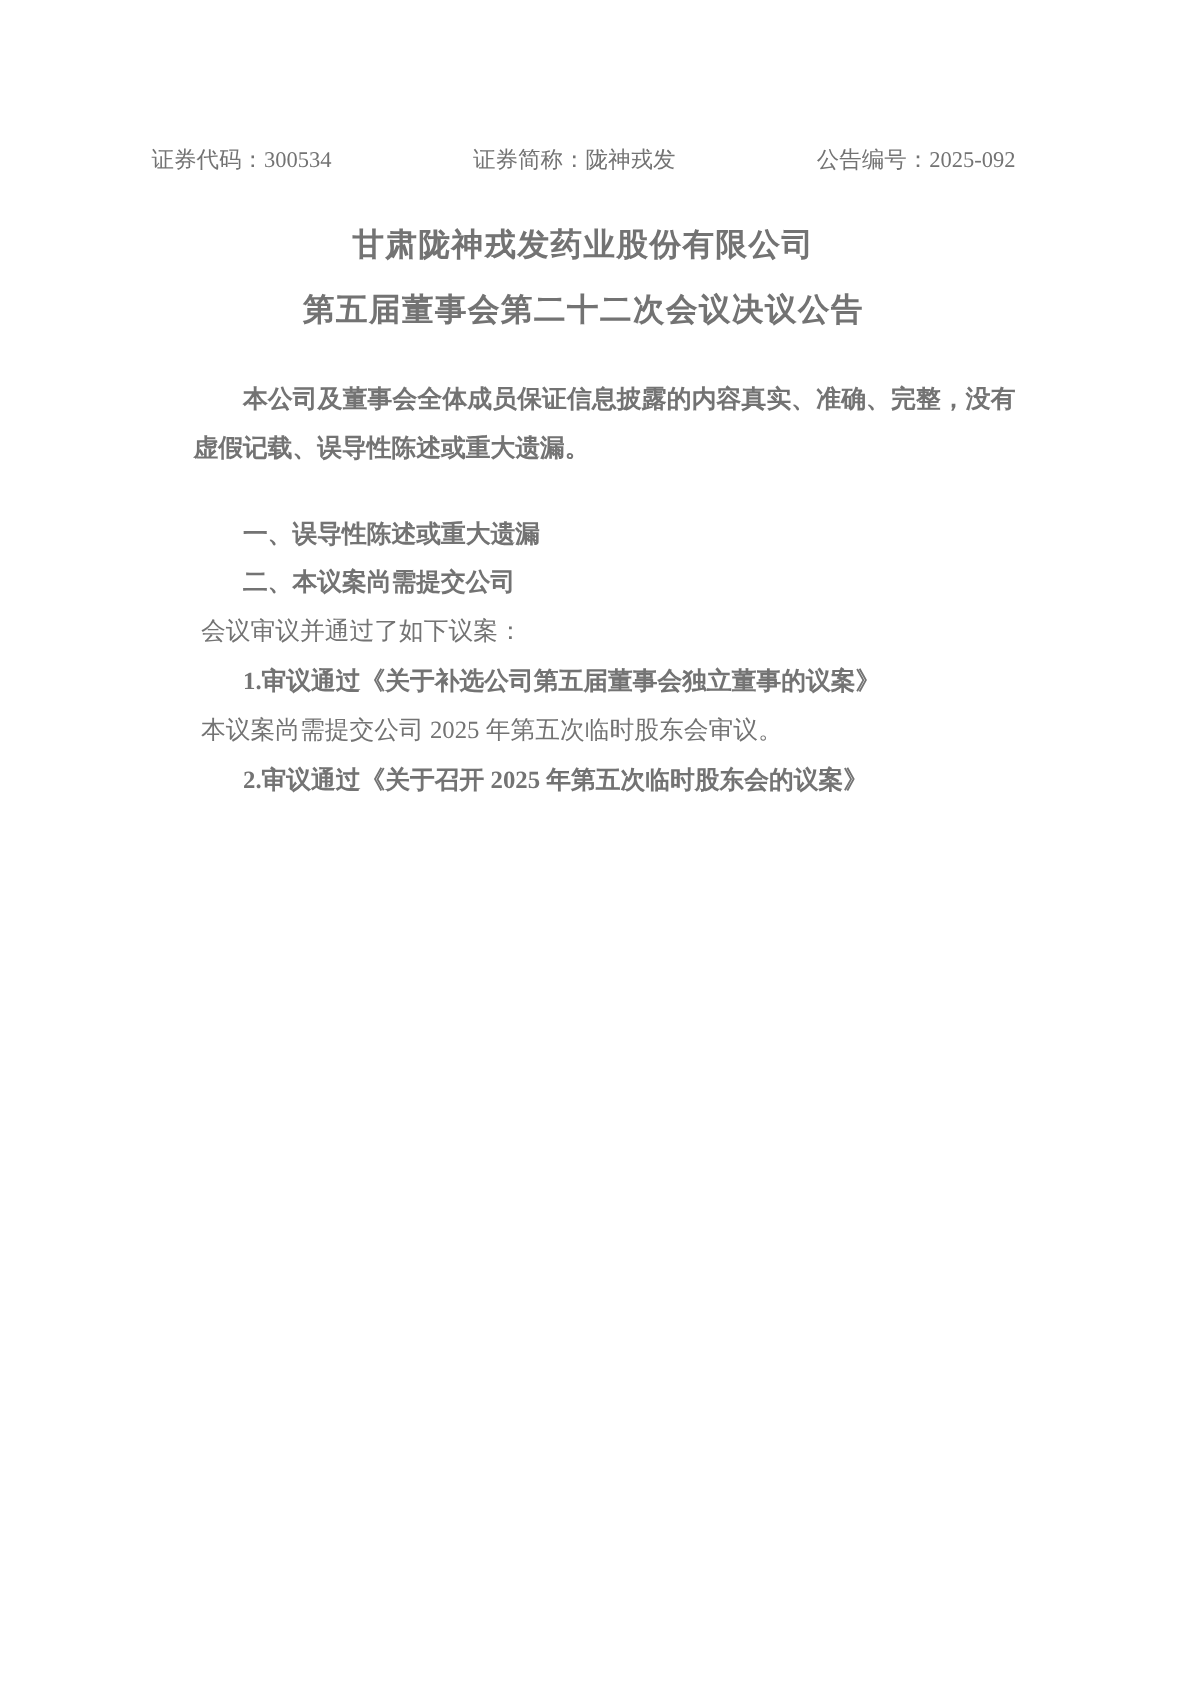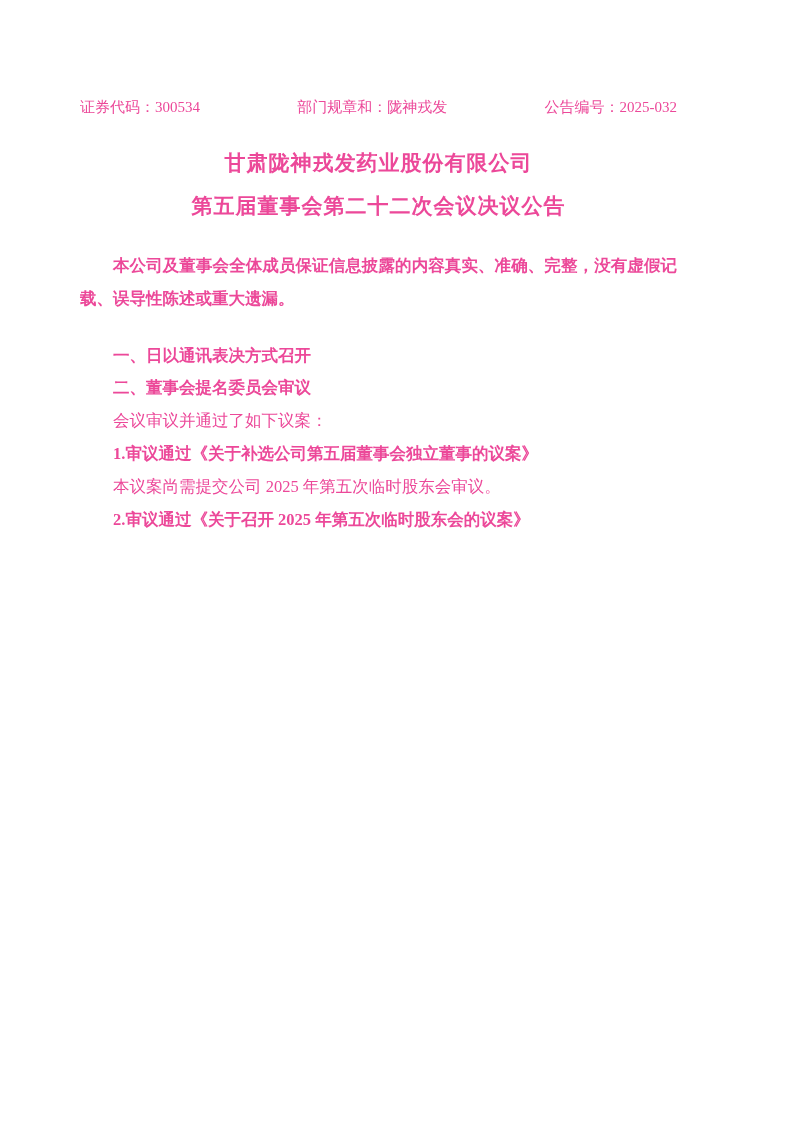--- a/index.html
+++ b/index.html
@@ -6,22 +6,22 @@
     margin: 0;
     padding: 0;
     background: #ffffff;
   }
   .page {
     position: relative;
     width: 793px;
     height: 1122px;
     box-sizing: border-box;
     background: #ffffff;
-    color: #ec4899;
-    padding: 96px 116px 0 80px;
+    color: #737373;
+    padding: 96px 116px 0 101px;
     font-family: "Liberation Serif", "DejaVu Serif", serif;
     overflow: hidden;
   }
   .header-row {
     display: flex;
     justify-content: space-between;
     align-items: baseline;
     font-size: 15px;
     line-height: 22px;
     white-space: nowrap;
@@ -44,47 +44,48 @@
   p.doc-p {
     margin: 0;
     font-size: 16.5px;
     line-height: 32.8px;
     text-align: justify;
     text-indent: 2em;
     word-break: break-all;
   }
   p.bold {
     font-weight: bold;
+    margin-left: 28px;
   }
   p.space-above {
     margin-top: 24px;
   }
 </style>
 </head>
 <body>
 
 <div class="page">
 
   <div class="header-row">
     <span>证券代码：300534</span>
-    <span>部门规章和：陇神戎发</span>
-    <span>公告编号：2025-032</span>
+    <span>证券简称：陇神戎发</span>
+    <span>公告编号：2025-092</span>
   </div>
 
   <div class="titles">
     <p class="title-line">甘肃陇神戎发药业股份有限公司</p>
     <p class="title-line">第五届董事会第二十二次会议决议公告</p>
   </div>
 
   <div class="body-text">
     <p class="doc-p bold">本公司及董事会全体成员保证信息披露的内容真实、准确、完整，没有虚假记载、误导性陈述或重大遗漏。</p>
 
-    <p class="doc-p bold space-above">一、日以通讯表决方式召开</p>
+    <p class="doc-p bold space-above">一、误导性陈述或重大遗漏</p>
 
-    <p class="doc-p bold">二、董事会提名委员会审议</p>
+    <p class="doc-p bold">二、本议案尚需提交公司</p>
     <p class="doc-p">会议审议并通过了如下议案：</p>
 
     <p class="doc-p bold">1.审议通过《关于补选公司第五届董事会独立董事的议案》</p>
     <p class="doc-p">本议案尚需提交公司 2025 年第五次临时股东会审议。</p>
 
     <p class="doc-p bold">2.审议通过《关于召开 2025 年第五次临时股东会的议案》</p>
   </div>
 
 </div>
 

